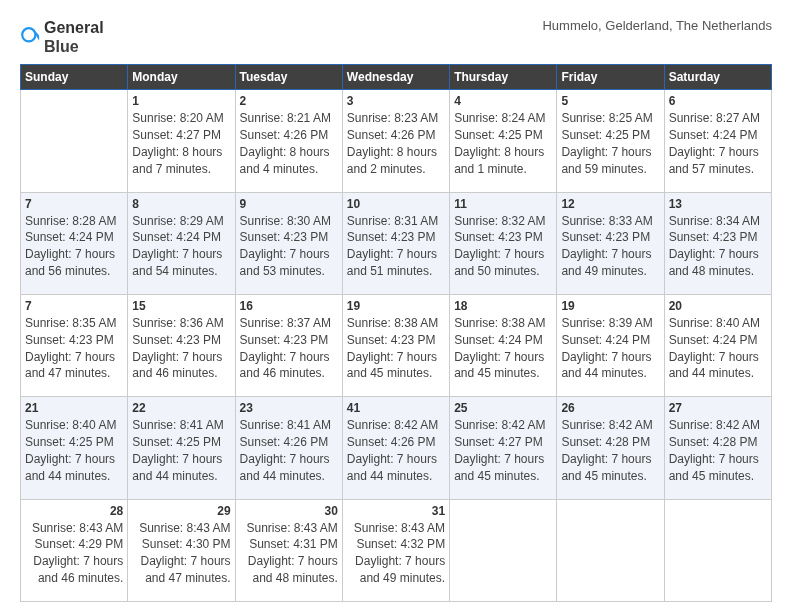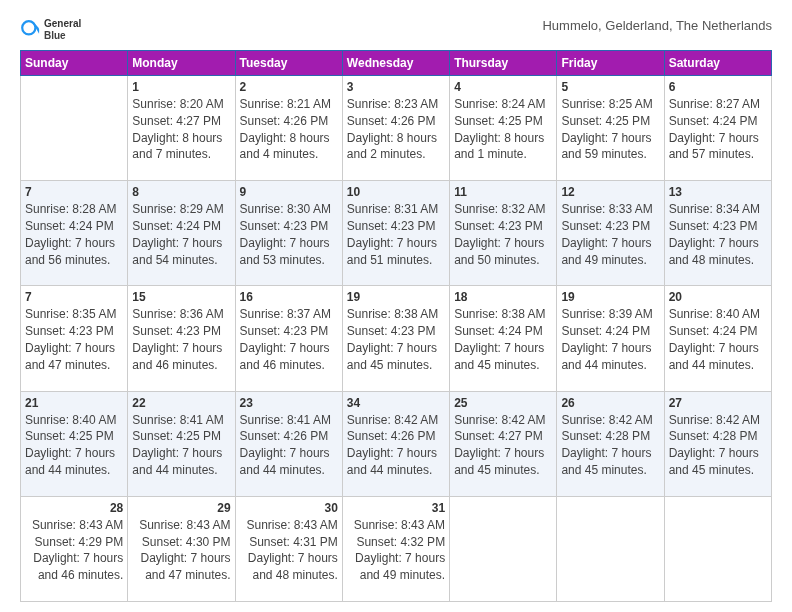--- a/index.html
+++ b/index.html
@@ -21,21 +21,21 @@
       display: flex;
       justify-content: space-between;
       align-items: flex-start;
       margin-bottom: 8px;
     }
     .logo {
       display: flex;
       align-items: center;
     }
     .logo-text {
-      font-size: 10px;
+      font-size: 16px;
       font-weight: bold;
       line-height: 1.2;
     }
     .logo-general { color: #333; }
     .logo-blue { color: #404040; }
     .logo-icon {
       width: 22px;
       height: 22px;
       margin-right: 2px;
     }
@@ -51,21 +51,21 @@
       font-size: 13px;
       color: #555;
     }
     .calendar {
       flex: 1;
       border-collapse: collapse;
       width: 100%;
       table-layout: fixed;
     }
     .calendar th {
-      background: #a21caf;
+      background: #404040;
       color: #fff;
       font-size: 12px;
       font-weight: bold;
       padding: 5px 4px;
       text-align: left;
       border: 1px solid #2a66b0;
     }
     .calendar td {
       border: 1px solid #ccc;
       vertical-align: top;
@@ -222,21 +222,21 @@
           </td>
           <td>
             <span class="day-number">22</span>
             <div class="cell-text">Sunrise: 8:41 AM<br>Sunset: 4:25 PM<br>Daylight: 7 hours<br>and 44 minutes.</div>
           </td>
           <td>
             <span class="day-number">23</span>
             <div class="cell-text">Sunrise: 8:41 AM<br>Sunset: 4:26 PM<br>Daylight: 7 hours<br>and 44 minutes.</div>
           </td>
           <td>
-            <span class="day-number">34</span>
+            <span class="day-number">41</span>
             <div class="cell-text">Sunrise: 8:42 AM<br>Sunset: 4:26 PM<br>Daylight: 7 hours<br>and 44 minutes.</div>
           </td>
           <td>
             <span class="day-number">25</span>
             <div class="cell-text">Sunrise: 8:42 AM<br>Sunset: 4:27 PM<br>Daylight: 7 hours<br>and 45 minutes.</div>
           </td>
           <td>
             <span class="day-number">26</span>
             <div class="cell-text">Sunrise: 8:42 AM<br>Sunset: 4:28 PM<br>Daylight: 7 hours<br>and 45 minutes.</div>
           </td>

